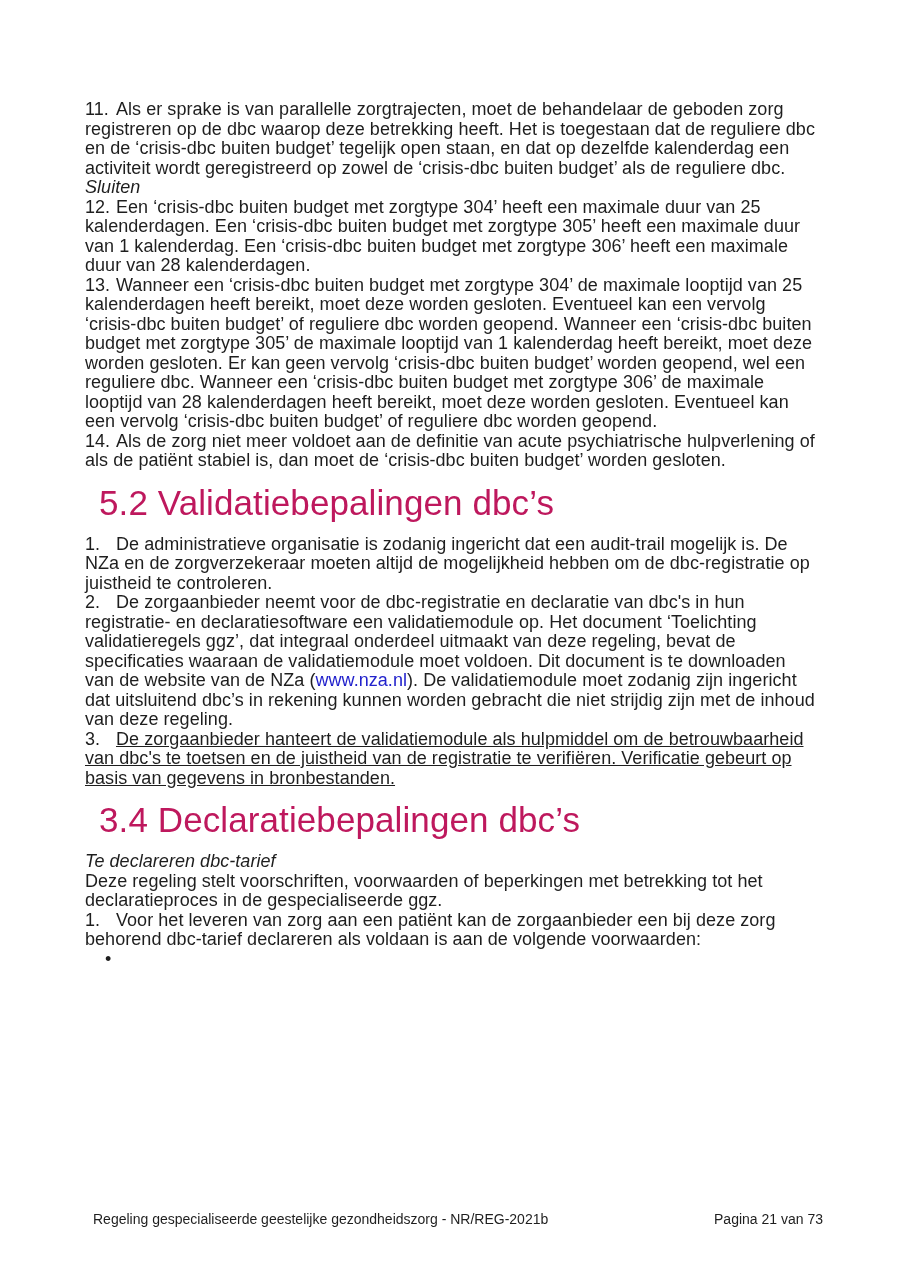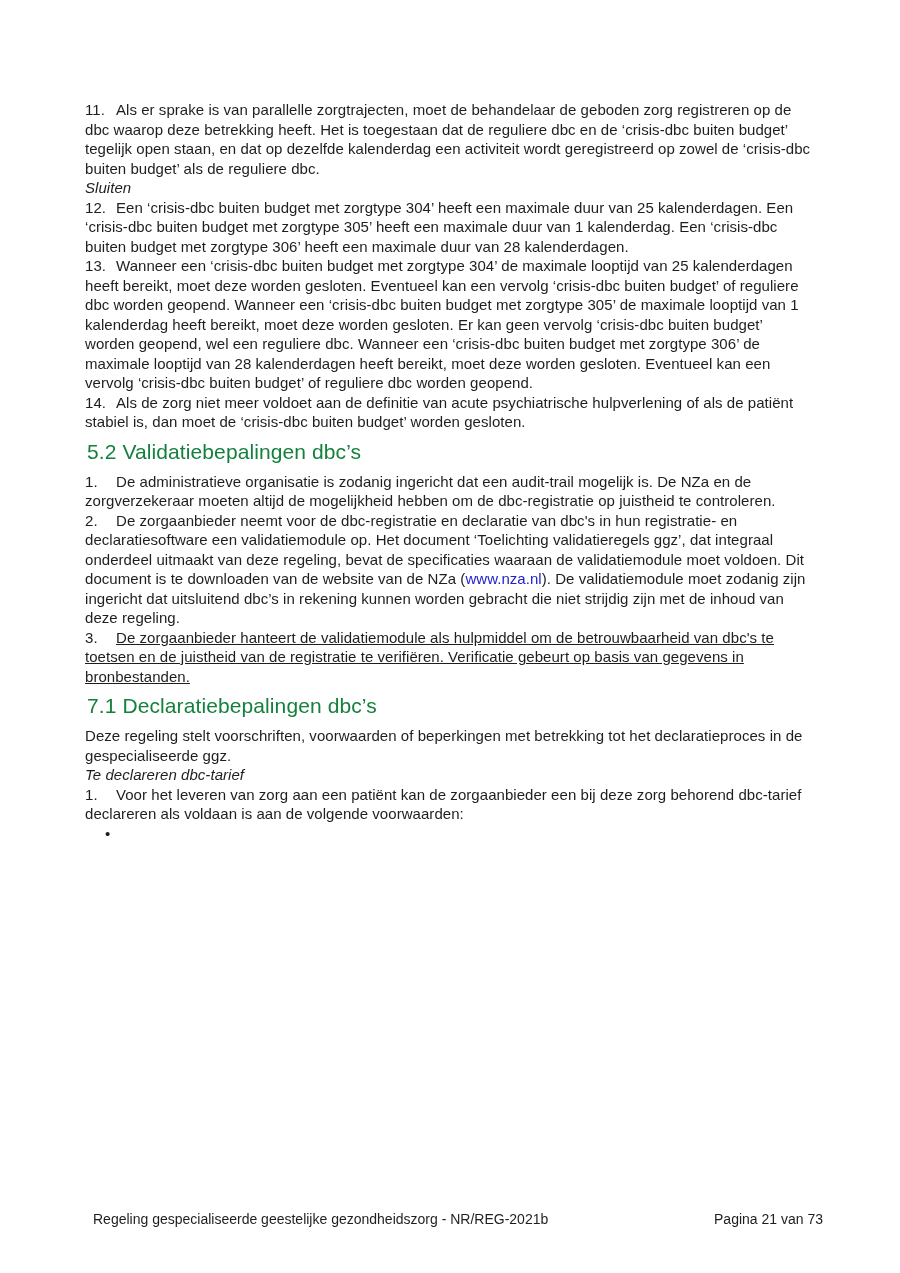--- a/index.html
+++ b/index.html
@@ -18,35 +18,35 @@
   .page-content {
     box-sizing: border-box;
     width: 900px;
     padding: 100px 85px 0 85px;
   }
   .page-content > * {
     width: 730px;
   }
   p.body {
     margin: 0;
-    font-size: 15px;
+    font-size: 18px;
     line-height: 19.5px;
     text-align: left;
     letter-spacing: 0.05px;
   }
   .num {
     display: inline-block;
     min-width: 31px;
   }
   h2.heading {
-    margin: 2px;
-    font-size: 21px;
+    margin: 14px;
+    font-size: 35px;
     line-height: 36px;
     font-weight: 400;
-    color: #15803d;
+    color: #be185d;
     letter-spacing: 0.1px;
   }
   .italic-label {
     font-style: italic;
   }
   .bullet-row {
     display: flex;
   }
   .bullet-dot {
     display: inline-block;
@@ -91,23 +91,23 @@
 <main class="page-content" data-name="document-content">
     <p class="body" data-name="paragraph-11"><span class="num" data-name="item-number">11.</span>Als er sprake is van parallelle zorgtrajecten, moet de behandelaar de geboden zorg registreren op de dbc waarop deze betrekking heeft. Het is toegestaan dat de reguliere dbc en de ‘crisis-dbc buiten budget’ tegelijk open staan, en dat op dezelfde kalenderdag een activiteit wordt geregistreerd op zowel de ‘crisis-dbc buiten budget’ als de reguliere dbc.</p>
     <p class="body italic-label" data-name="paragraph-sluiten-label">Sluiten</p>
     <p class="body" data-name="paragraph-12"><span class="num" data-name="item-number">12.</span>Een ‘crisis-dbc buiten budget met zorgtype 304’ heeft een maximale duur van 25 kalenderdagen. Een ‘crisis-dbc buiten budget met zorgtype 305’ heeft een maximale duur van 1 kalenderdag. Een ‘crisis-dbc buiten budget met zorgtype 306’ heeft een maximale duur van 28 kalenderdagen.</p>
     <p class="body" data-name="paragraph-13"><span class="num" data-name="item-number">13.</span>Wanneer een ‘crisis-dbc buiten budget met zorgtype 304’ de maximale looptijd van 25 kalenderdagen heeft bereikt, moet deze worden gesloten. Eventueel kan een vervolg ‘crisis-dbc buiten budget’ of reguliere dbc worden geopend. Wanneer een ‘crisis-dbc buiten budget met zorgtype 305’ de maximale looptijd van 1 kalenderdag heeft bereikt, moet deze worden gesloten. Er kan geen vervolg ‘crisis-dbc buiten budget’ worden geopend, wel een reguliere dbc. Wanneer een ‘crisis-dbc buiten budget met zorgtype 306’ de maximale looptijd van 28 kalenderdagen heeft bereikt, moet deze worden gesloten. Eventueel kan een vervolg ‘crisis-dbc buiten budget’ of reguliere dbc worden geopend.</p>
     <p class="body" data-name="paragraph-14"><span class="num" data-name="item-number">14.</span>Als de zorg niet meer voldoet aan de definitie van acute psychiatrische hulpverlening of als de patiënt stabiel is, dan moet de ‘crisis-dbc buiten budget’ worden gesloten.</p>
     <h2 class="heading" data-name="section-heading-5-2">5.2 Validatiebepalingen dbc’s</h2>
     <p class="body" data-name="paragraph-validatie-1"><span class="num" data-name="item-number">1.</span>De administratieve organisatie is zodanig ingericht dat een audit-trail mogelijk is. De NZa en de zorgverzekeraar moeten altijd de mogelijkheid hebben om de dbc-registratie op juistheid te controleren.</p>
     <p class="body" data-name="paragraph-validatie-2"><span class="num" data-name="item-number">2.</span>De zorgaanbieder neemt voor de dbc-registratie en declaratie van dbc's in hun registratie- en declaratiesoftware een validatiemodule op. Het document ‘Toelichting validatieregels ggz’, dat integraal onderdeel uitmaakt van deze regeling, bevat de specificaties waaraan de validatiemodule moet voldoen. Dit document is te downloaden van de website van de NZa (<a class="link" href="#" data-name="nza-website-link">www.nza.nl</a>). De validatiemodule moet zodanig zijn ingericht dat uitsluitend dbc’s in rekening kunnen worden gebracht die niet strijdig zijn met de inhoud van deze regeling.</p>
     <p class="body" data-name="paragraph-validatie-3"><span class="num" data-name="item-number">3.</span>De zorgaanbieder hanteert de validatiemodule als hulpmiddel om de betrouwbaarheid van dbc's te toetsen en de juistheid van de registratie te verifiëren. Verificatie gebeurt op basis van gegevens in bronbestanden.</p>
-    <h2 class="heading" data-name="section-heading-5-3">7.1 Declaratiebepalingen dbc’s</h2>
+    <h2 class="heading" data-name="section-heading-5-3">3.4 Declaratiebepalingen dbc’s</h2>
+    <p class="body italic-label" data-name="paragraph-tarief-label">Te declareren dbc-tarief</p>
     <p class="body" data-name="paragraph-declaratie-intro">Deze regeling stelt voorschriften, voorwaarden of beperkingen met betrekking tot het declaratieproces in de gespecialiseerde ggz.</p>
-    <p class="body italic-label" data-name="paragraph-tarief-label">Te declareren dbc-tarief</p>
     <p class="body" data-name="paragraph-declaratie-1"><span class="num" data-name="item-number">1.</span>Voor het leveren van zorg aan een patiënt kan de zorgaanbieder een bij deze zorg behorend dbc-tarief declareren als voldaan is aan de volgende voorwaarden:</p>
     <p class="body bullet-row" data-name="bullet-item-1">
       <span class="bullet-dot" data-name="bullet-dot-icon">•</span>
     </p>
   </main>
 
 <footer class="page-footer" data-name="page-footer">
   <span data-name="footer-document-title">Regeling gespecialiseerde geestelijke gezondheidszorg - NR/REG-2021b</span>
   <span data-name="footer-page-number">Pagina 21 van 73</span>
 </footer>

